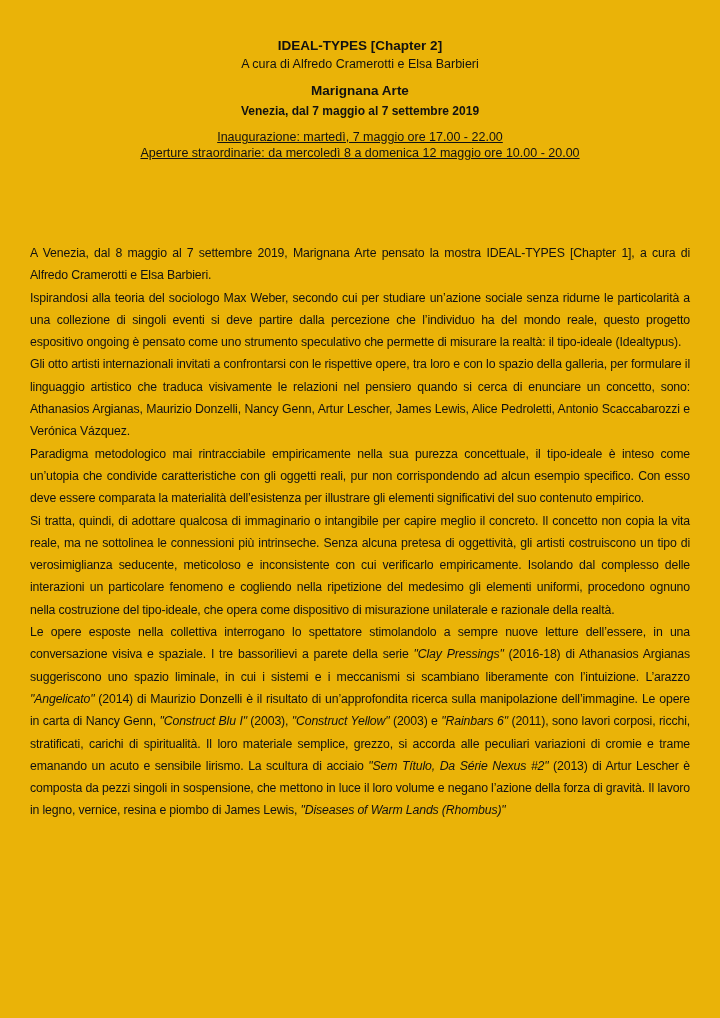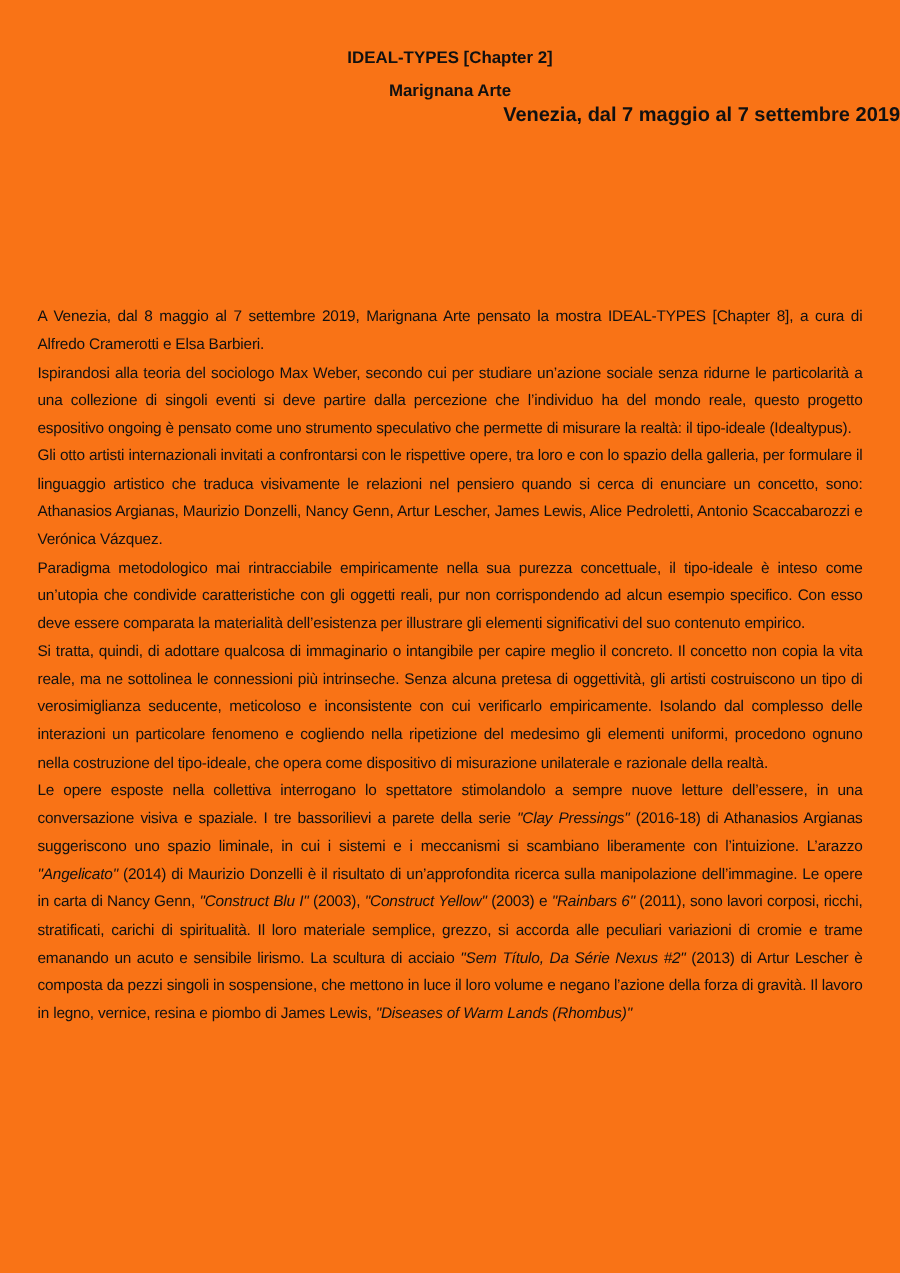--- a/index.html
+++ b/index.html
@@ -1,42 +1,45 @@
 <!DOCTYPE html>
 <html><head>
 <meta charset="utf-8">
 <style>
   html, body { margin: 0; padding: 0; background: #ffffff; }
   body { width: 720px; height: 1018px; overflow: hidden; position: relative;
          font-family: "Liberation Sans", sans-serif; color: #111; }
-  .page { position: absolute; left: 0; top: 0; width: 720px; height: 1018px; background: #f97316; }
+  .page { position: absolute; left: 0; top: 0; width: 720px; height: 1018px; background: #eab308; }
   .header { position: absolute; left: 0; top: 37px; width: 720px; text-align: center; }
   .h-title { font-size: 13.5px; font-weight: bold; line-height: 18px; margin: 0; }
   .h-sub { font-size: 12.5px; line-height: 18px; margin: 0; }
   .h-gallery { font-size: 13.5px; font-weight: bold; line-height: 18px; margin-top: 9px; }
-  .h-dates { font-size: 16px; font-weight: bold; line-height: 18px; margin-top: 2px; text-align: right; }
+  .h-dates { font-size: 12px; font-weight: bold; line-height: 18px; margin-top: 2px; }
   .h-ul { font-size: 12.5px; line-height: 16px; text-decoration: underline; margin: 0; }
   .h-ul.first { margin-top: 9px; }
   .body { position: absolute; left: 30px; top: 242px; width: 660px; font-size: 12.3px;
           line-height: 22.3px; text-align: justify; letter-spacing: -0.15px; }
   .body p { margin: 0; }
   .b { font-weight: normal; }
   .i { font-style: italic; }
 </style>
 </head>
 <body>
 
 <div class="page">
   <div class="header">
     <div class="h-title">IDEAL-TYPES [Chapter 2]</div>
+    <div class="h-sub">A cura di Alfredo Cramerotti e Elsa Barbieri</div>
     <div class="h-gallery">Marignana Arte</div>
     <div class="h-dates">Venezia, dal 7 maggio al 7 settembre 2019</div>
+    <div class="h-ul first">Inaugurazione: martedì, 7 maggio ore 17.00 - 22.00</div>
+    <div class="h-ul">Aperture straordinarie: da mercoledì 8 a domenica 12 maggio ore 10.00 - 20.00</div>
   </div>
 
   <div class="body" id="body-text">
-      <p><span class="b">A Venezia</span><span>, </span><span class="b">dal 8 maggio al 7 settembre 2019</span><span>, </span><span class="b">Marignana Arte</span><span> pensato la mostra </span><span class="b">IDEAL-TYPES</span><span> [</span><span class="b">Chapter 8</span><span>], a cura di Alfredo Cramerotti e Elsa Barbieri.</span></p>
+      <p><span class="b">A Venezia</span><span>, </span><span class="b">dal 8 maggio al 7 settembre 2019</span><span>, </span><span class="b">Marignana Arte</span><span> pensato la mostra </span><span class="b">IDEAL-TYPES</span><span> [</span><span class="b">Chapter 1</span><span>], a cura di Alfredo Cramerotti e Elsa Barbieri.</span></p>
       <p><span>Ispirandosi alla teoria del sociologo Max Weber, secondo cui per studiare un’azione sociale senza ridurne le particolarità a una collezione di singoli eventi si deve partire dalla percezione che l’individuo ha del mondo reale, questo progetto espositivo ongoing è pensato come uno strumento speculativo che permette di misurare la realtà: il tipo-ideale (Idealtypus).</span></p>
       <p><span>Gli otto artisti internazionali invitati a confrontarsi con le rispettive opere, tra loro e con lo spazio della galleria, per formulare il linguaggio artistico che traduca visivamente le relazioni nel pensiero quando si cerca di enunciare un concetto, sono: </span><span class="b">Athanasios Argianas</span><span>, </span><span class="b">Maurizio Donzelli</span><span>, </span><span class="b">Nancy Genn</span><span>, </span><span class="b">Artur Lescher</span><span>, </span><span class="b">James Lewis</span><span>, </span><span class="b">Alice Pedroletti</span><span>, </span><span class="b">Antonio Scaccabarozzi</span><span> e </span><span class="b">Verónica Vázquez.</span></p>
       <p><span>Paradigma metodologico mai rintracciabile empiricamente nella sua purezza concettuale, il tipo-ideale è inteso come un’utopia che condivide caratteristiche con gli oggetti reali, pur non corrispondendo ad alcun esempio specifico. Con esso deve essere comparata la materialità dell’esistenza per illustrare gli elementi significativi del suo contenuto empirico.</span></p>
       <p><span>Si tratta, quindi, di adottare qualcosa di immaginario o intangibile per capire meglio il concreto. Il concetto non copia la vita reale, ma ne sottolinea le connessioni più intrinseche. Senza alcuna pretesa di oggettività, gli artisti costruiscono un tipo di verosimiglianza seducente, meticoloso e inconsistente con cui verificarlo empiricamente. Isolando dal complesso delle interazioni un particolare fenomeno e cogliendo nella ripetizione del medesimo gli elementi uniformi, procedono ognuno nella costruzione del tipo-ideale, che opera come dispositivo di misurazione unilaterale e razionale della realtà.</span></p>
       <p><span>Le opere esposte nella collettiva interrogano lo spettatore stimolandolo a sempre nuove letture dell’essere, in una conversazione visiva e spaziale. I tre bassorilievi a parete della serie </span><span class="i">"Clay Pressings"</span><span> (2016-18) di Athanasios Argianas suggeriscono uno spazio liminale, in cui i sistemi e i meccanismi si scambiano liberamente con l’intuizione. L’arazzo </span><span class="i">"Angelicato"</span><span> (2014) di Maurizio Donzelli è il risultato di un’approfondita ricerca sulla manipolazione dell’immagine. Le opere in carta di Nancy Genn, </span><span class="i">"Construct Blu I"</span><span> (2003), </span><span class="i">"Construct Yellow"</span><span> (2003) e </span><span class="i">"Rainbars 6"</span><span> (2011), sono lavori corposi, ricchi, stratificati, carichi di spiritualità. Il loro materiale semplice, grezzo, si accorda alle peculiari variazioni di cromie e trame emanando un acuto e sensibile lirismo. La scultura di acciaio </span><span class="i">"Sem Título, Da Série Nexus #2"</span><span> (2013) di Artur Lescher è composta da pezzi singoli in sospensione, che mettono in luce il loro volume e negano l’azione della forza di gravità. Il lavoro in legno, vernice, resina e piombo di James Lewis, </span><span class="i">"Diseases of Warm Lands (Rhombus)"</span></p>
     </div>
 </div>
 
 </body></html>

